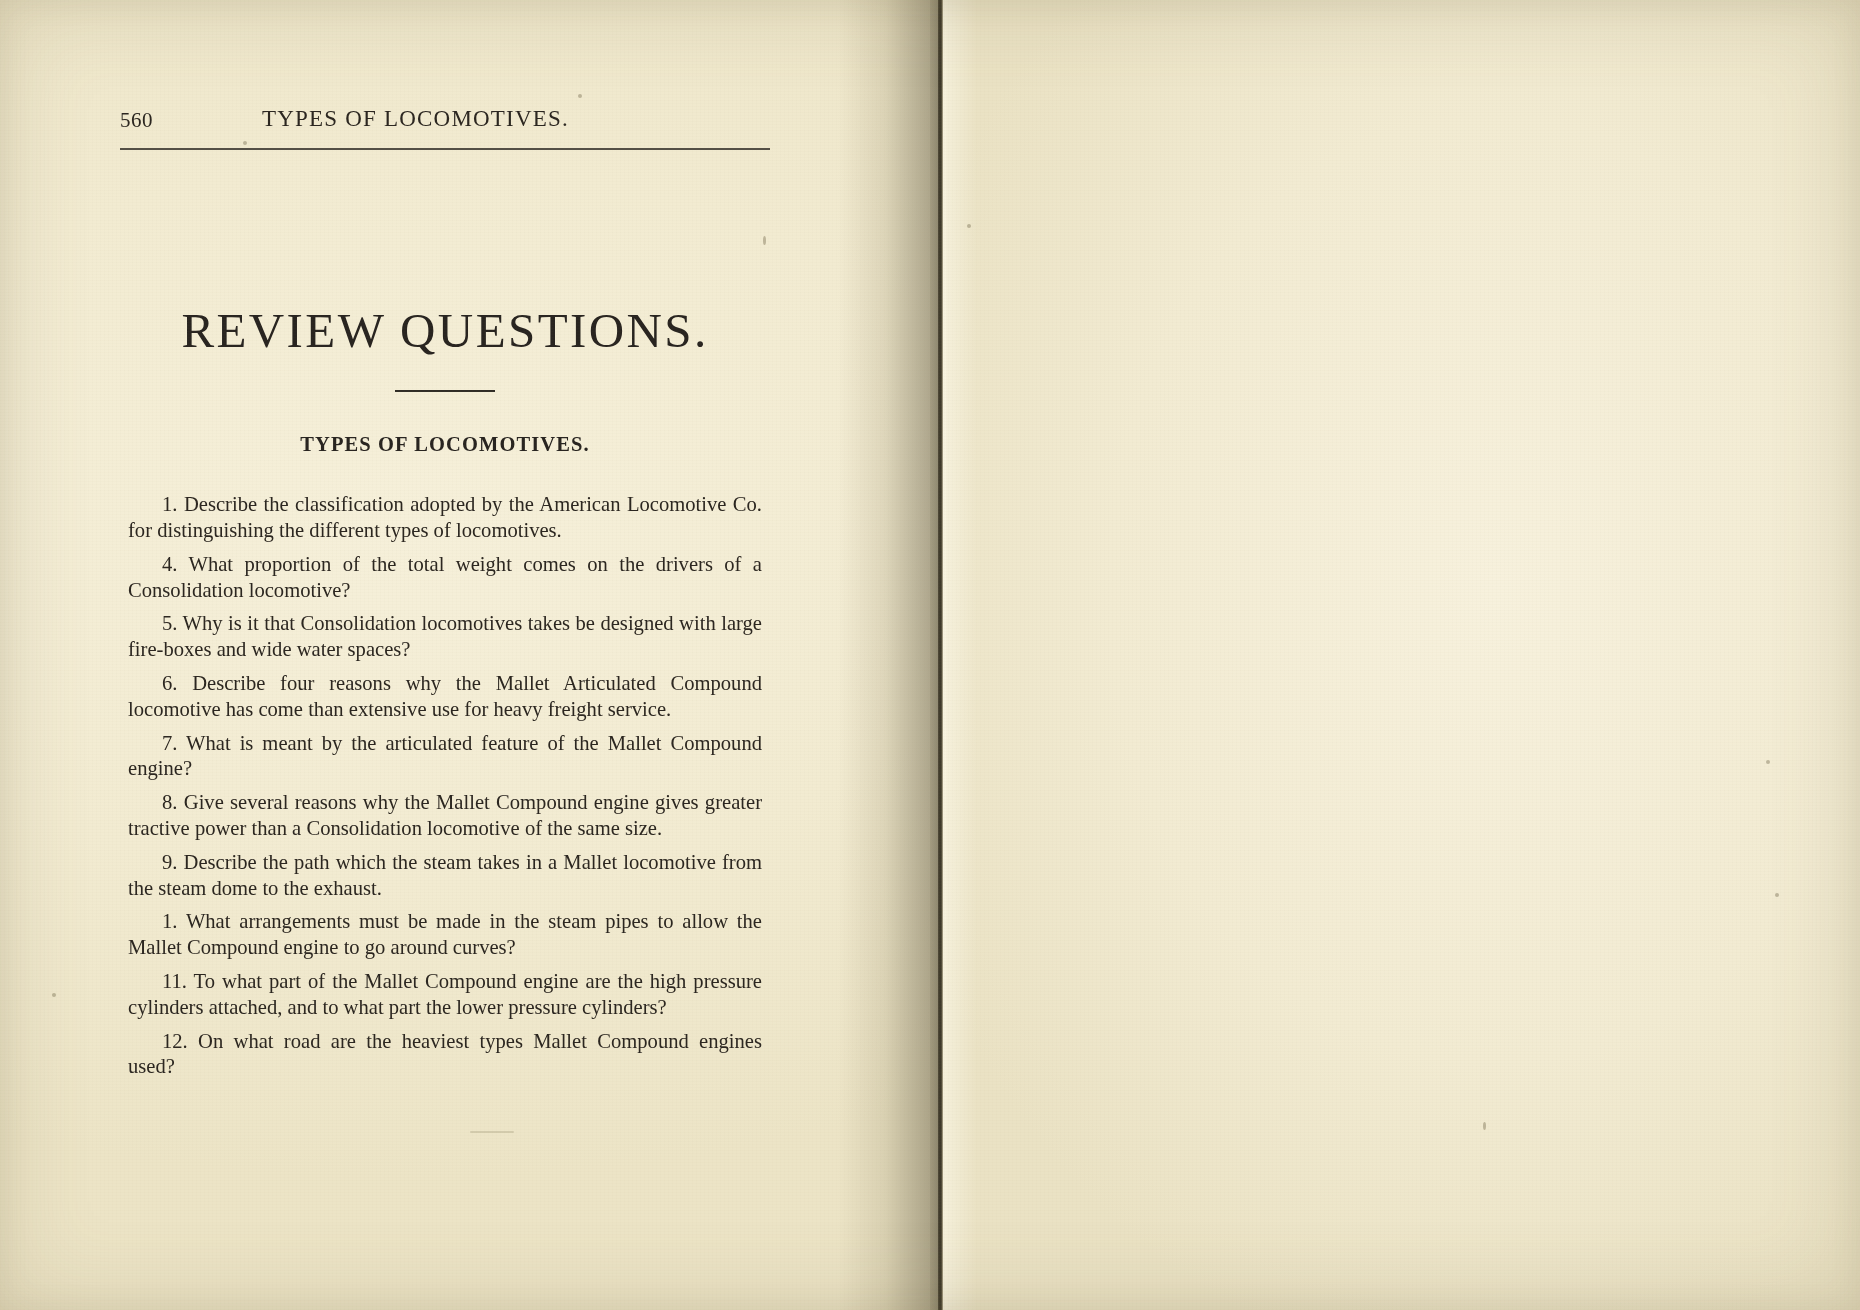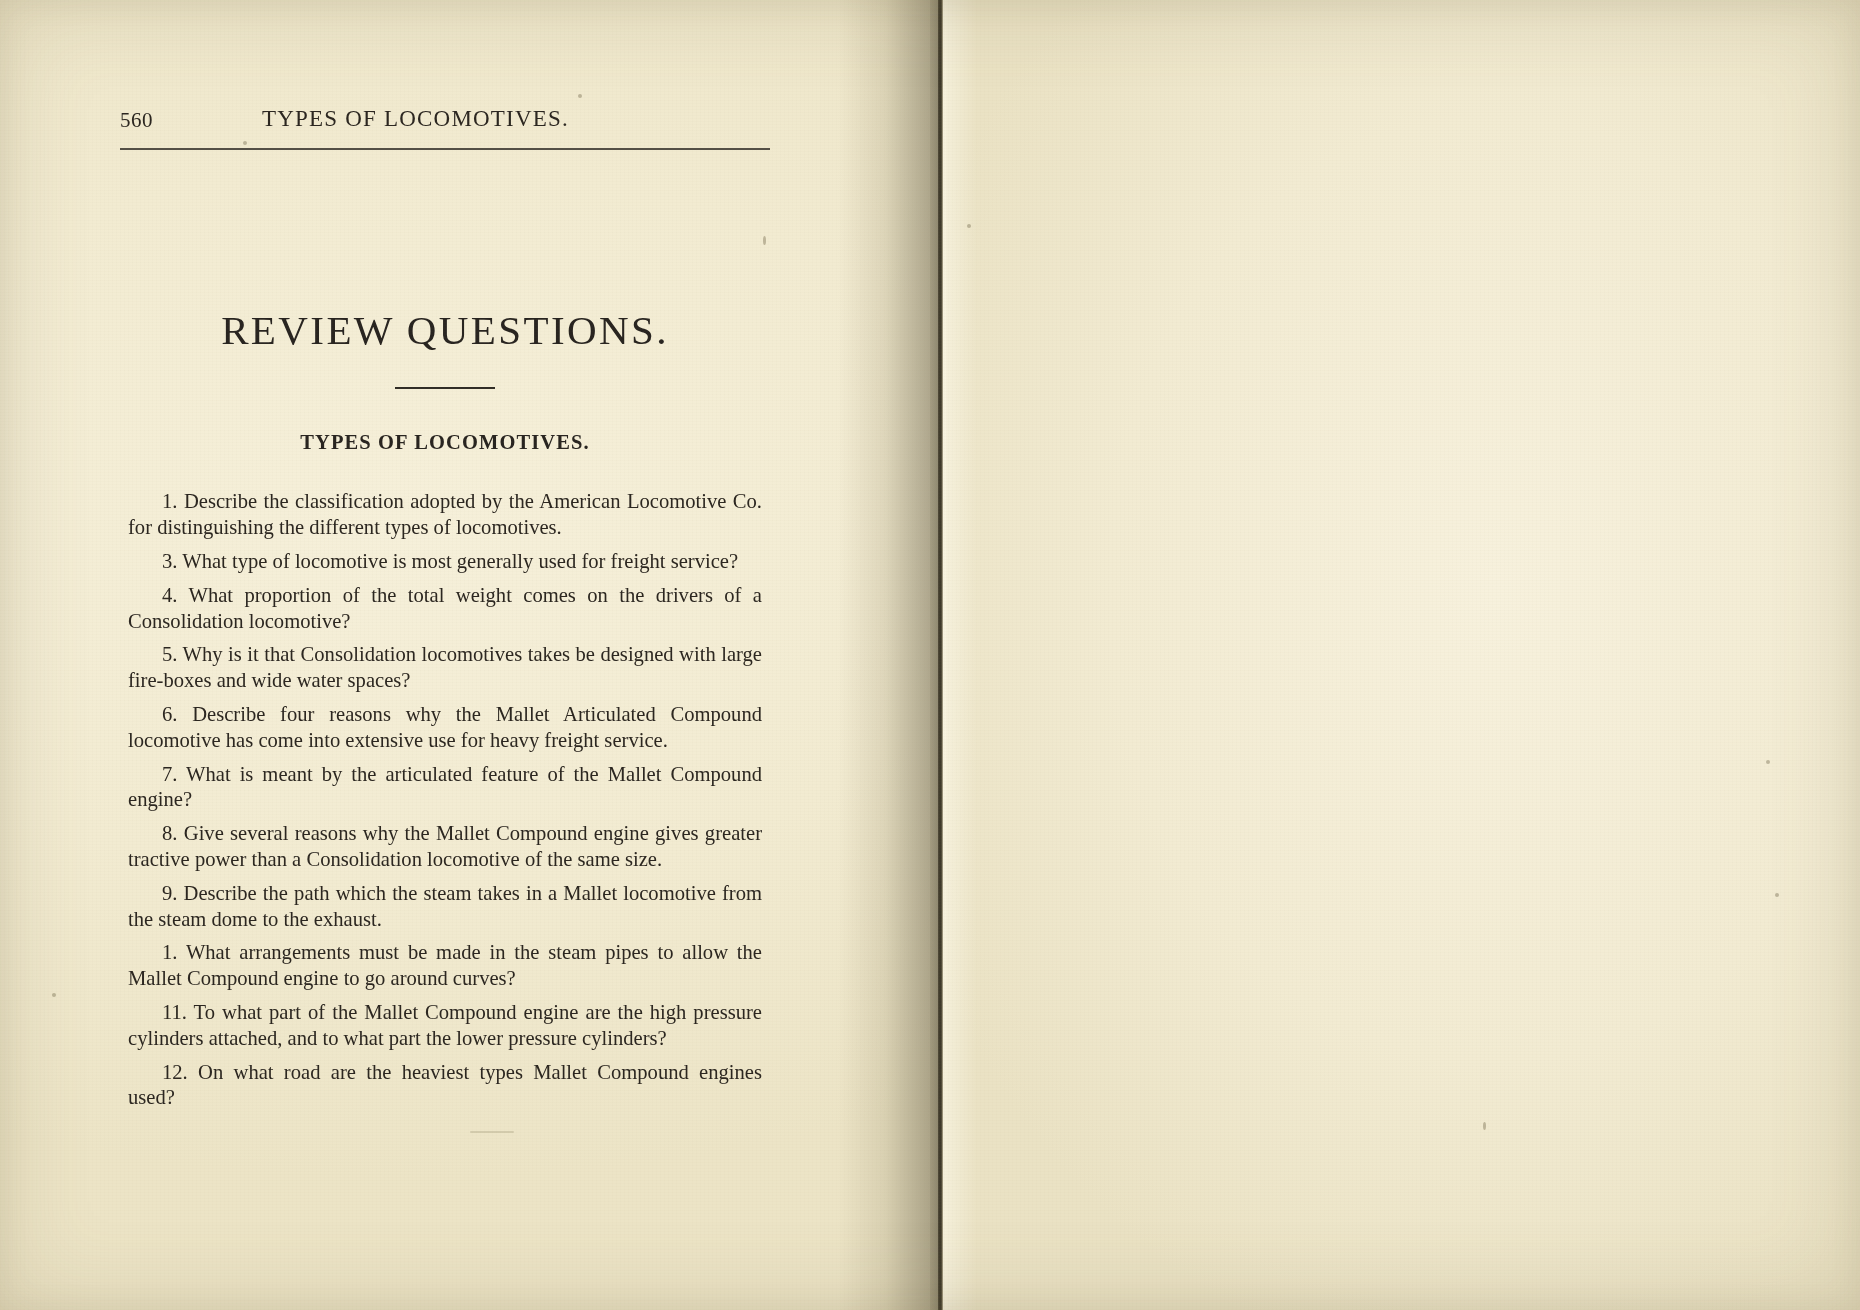--- a/index.html
+++ b/index.html
@@ -126,21 +126,21 @@
     border-top: 2px solid #33302a;
     margin-top: 2px;
     opacity: .92;
     transform: scaleY(.9);
   }
 
   
   .chapter-title {
     margin-top: 168px;
     text-align: center;
-    font-size: 41px;
+    font-size: 49px;
     letter-spacing: 2.4px;
     font-weight: normal;
     color: #282420;
   }
   .title-rule-wrap {
     margin-top: 30px;
     text-align: center;
   }
   .title-rule {
     display: inline-block;
@@ -206,24 +206,23 @@
       <h1 class="chapter-title">REVIEW QUESTIONS.</h1>
 
       <div class="title-rule-wrap">
         <span class="title-rule"></span>
       </div>
 
       <h2 class="subhead">TYPES OF LOCOMOTIVES.</h2>
 
       <ol class="qlist first-block" id="left-questions">
           <li><span class="qnum">1.</span><span> Describe the classification adopted by the American Locomotive Co. for distinguishing the different types of locomotives.</span></li>
-          <li><span class="qnum">3.</span><span> What type of locomotive is most generally used for freight service?</span></li>
           <li><span class="qnum">4.</span><span> What proportion of the total weight comes on the drivers of a Consolidation locomotive?</span></li>
           <li><span class="qnum">5.</span><span> Why is it that Consolidation locomotives takes be designed with large fire-boxes and wide water spaces?</span></li>
-          <li><span class="qnum">6.</span><span> Describe four reasons why the Mallet Articulated Compound locomotive has come into extensive use for heavy freight service.</span></li>
+          <li><span class="qnum">6.</span><span> Describe four reasons why the Mallet Articulated Compound locomotive has come than extensive use for heavy freight service.</span></li>
           <li><span class="qnum">7.</span><span> What is meant by the articulated feature of the Mallet Compound engine?</span></li>
           <li><span class="qnum">8.</span><span> Give several reasons why the Mallet Compound engine gives greater tractive power than a Consolidation locomotive of the same size.</span></li>
           <li><span class="qnum">9.</span><span> Describe the path which the steam takes in a Mallet locomotive from the steam dome to the exhaust.</span></li>
           <li><span class="qnum">1.</span><span> What arrangements must be made in the steam pipes to allow the Mallet Compound engine to go around curves?</span></li>
           <li><span class="qnum">11.</span><span> To what part of the Mallet Compound engine are the high pressure cylinders attached, and to what part the lower pressure cylinders?</span></li>
           <li><span class="qnum">12.</span><span> On what road are the heaviest types Mallet Compound engines used?</span></li>
         </ol>
     </div>
   </div>
 

